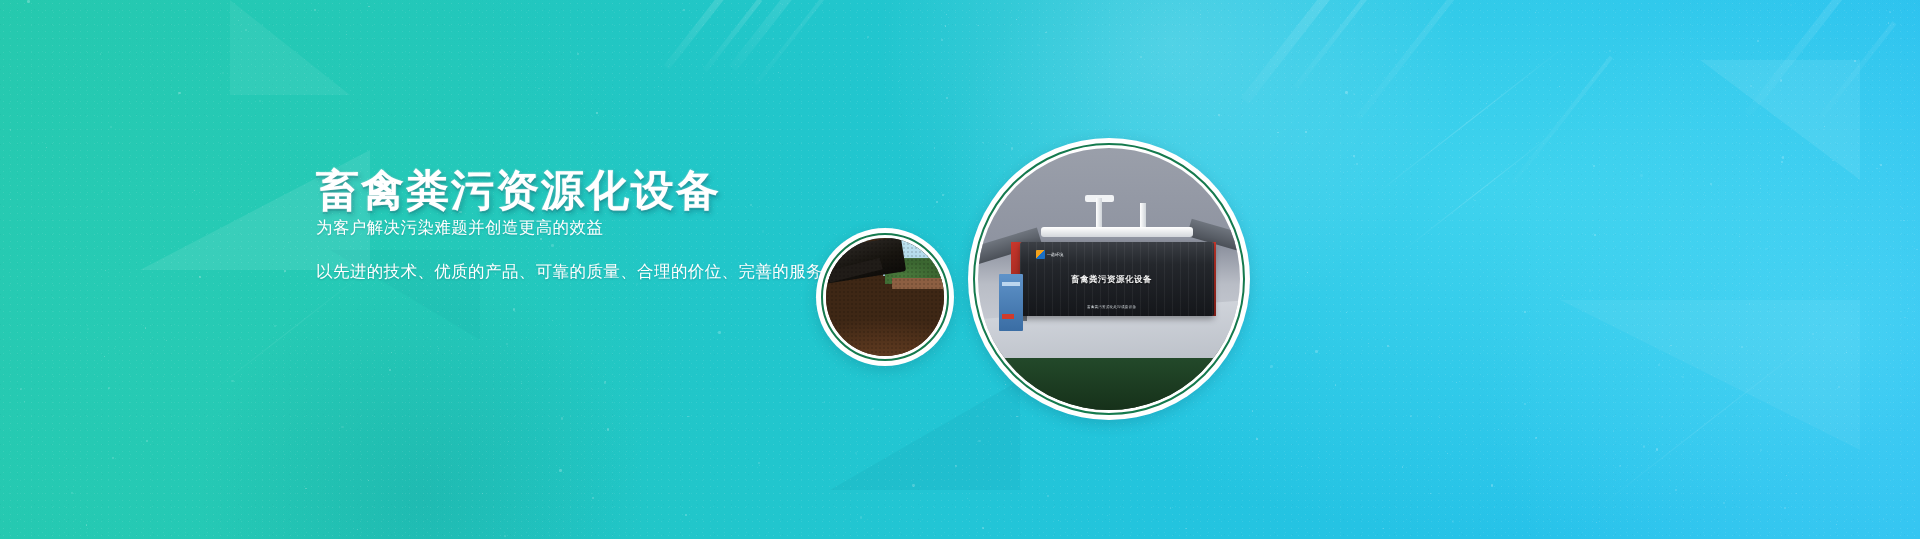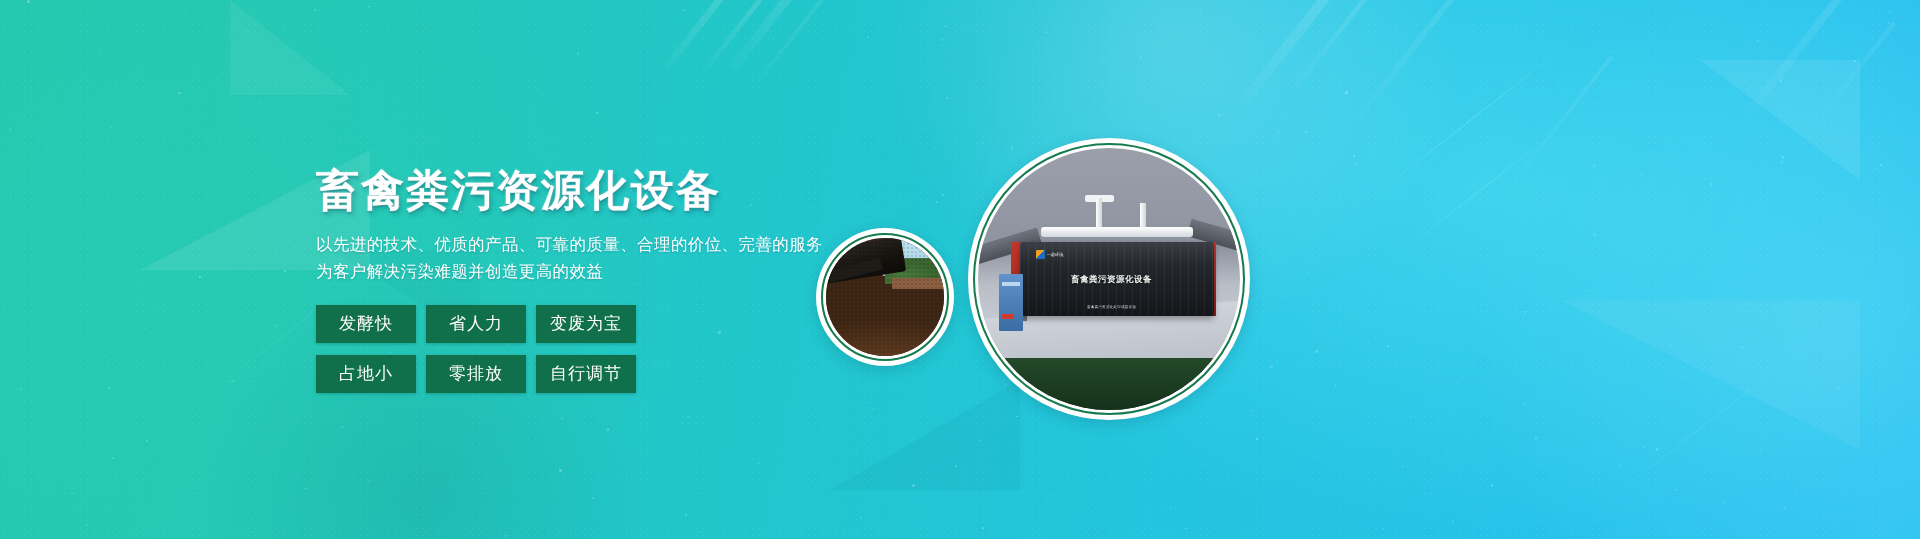--- a/index.html
+++ b/index.html
@@ -635,31 +635,23 @@
       <span class="dot" style="left:1672.8px;top:377.1px;width:1.0px;height:1.0px;opacity:0.18"></span>
       <span class="dot" style="left:1490.9px;top:484.4px;width:2.6px;height:2.6px;opacity:0.60"></span>
       <span class="dot" style="left:919.4px;top:247.9px;width:2.7px;height:2.7px;opacity:0.26"></span>
       <span class="dot" style="left:1317.5px;top:456.5px;width:0.9px;height:0.9px;opacity:0.52"></span>
       <span class="dot" style="left:1005.6px;top:144.2px;width:0.9px;height:0.9px;opacity:0.50"></span>
     </div>
 
   <div class="text-block">
     <div class="headline">畜禽粪污资源化设备</div>
 
+    <div class="subline" style="margin-top:0;">为客户解决污染难题并创造更高的效益</div>
     <div class="subline">以先进的技术、优质的产品、可靠的质量、合理的价位、完善的服务</div>
-    <div class="subline" style="margin-top:0;">为客户解决污染难题并创造更高的效益</div>
-
-    <div class="tags">
-      <div class="tag">发酵快</div>
-      <div class="tag">省人力</div>
-      <div class="tag">变废为宝</div>
-      <div class="tag">占地小</div>
-      <div class="tag">零排放</div>
-      <div class="tag">自行调节</div>
-    </div>
+
   </div>
 
   <div class="circle circle-small">
     <div class="ring"></div>
     <div class="photo">
       <div class="compost">
         <div class="compost-sky"></div>
         <div class="compost-trees"></div>
         <div class="compost-wall"></div>
         <div class="compost-machine"></div>

